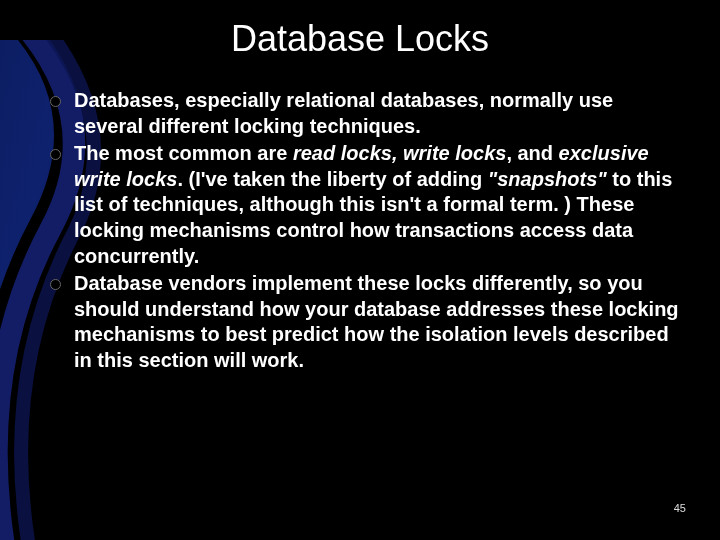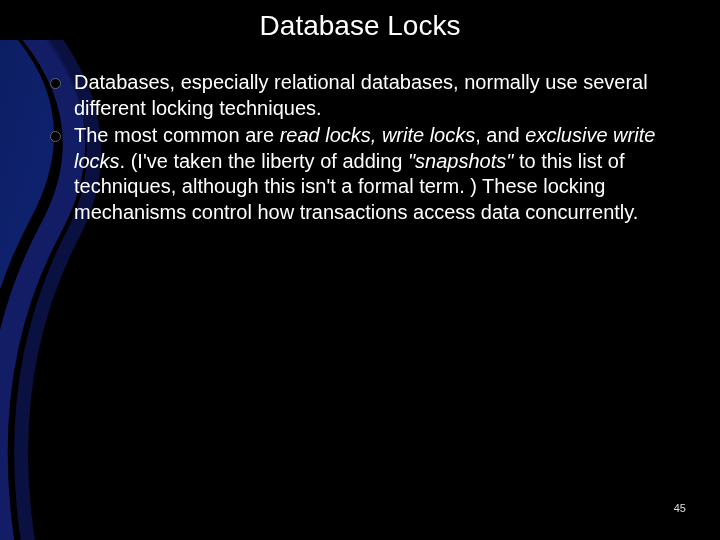--- a/index.html
+++ b/index.html
@@ -13,32 +13,33 @@
   .swoosh {
     position: absolute;
     left: -60px;
     bottom: -40px;
     width: 260px;
     height: 540px;
     pointer-events: none;
   }
   .title {
     text-align: center;
-    font-size: 28px;
+    font-size: 36px;
     font-weight: 400;
-    padding-top: 10px;
+    padding-top: 18px;
     padding-bottom: 28px;
     color: #fff;
   }
   .content {
     position: relative;
     padding: 0 40px 0 46px;
   }
   ul.bullets {
     list-style: none;
+    font-weight: bold;
   }
   ul.bullets > li {
     position: relative;
     padding-left: 28px;
     font-size: 20px;
     line-height: 1.28;
     color: #fff;
     margin-bottom: 2px;
   }
   ul.bullets > li::before {
@@ -77,16 +78,17 @@
   <path d="M 70 540 Q 30 340 110 190 Q 170 80 80 -20" fill="none" stroke="#1a2a90" stroke-width="22" opacity="0.7"></path>
   <path d="M 95 540 Q 55 350 130 200 Q 190 90 100 -20" fill="none" stroke="#0d1550" stroke-width="14" opacity="0.8"></path>
 </svg>
 
 <div class="title">Database Locks</div>
 
 <div class="content">
   <ul class="bullets">
     <li><span>Databases, especially relational databases, normally use several different locking techniques.</span></li>
     <li><span>The most common are </span><span class="italic">read locks, write locks</span><span>, and </span><span class="italic">exclusive write locks</span><span>. (I've taken the liberty of adding </span><span class="italic">"snapshots"</span><span> to this list of techniques, although this isn't a formal term. ) These locking mechanisms control how transactions access data concurrently.</span></li>
+    <li><span>Database vendors implement these locks differently, so you should understand how your database addresses these locking mechanisms to best predict how the isolation levels described in this section will work.</span></li>
   </ul>
 </div>
 
 <div class="pagenum">45</div>
 
 </body></html>

